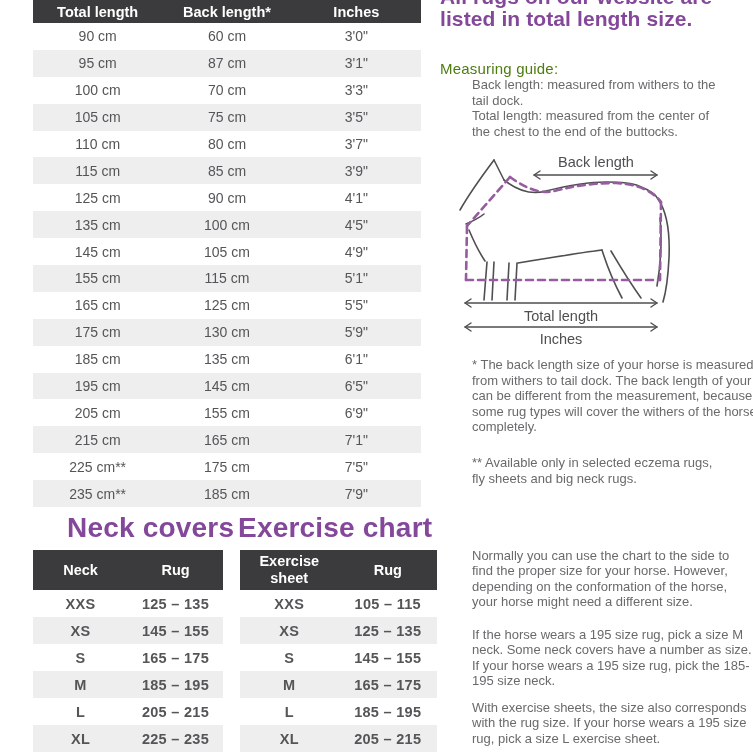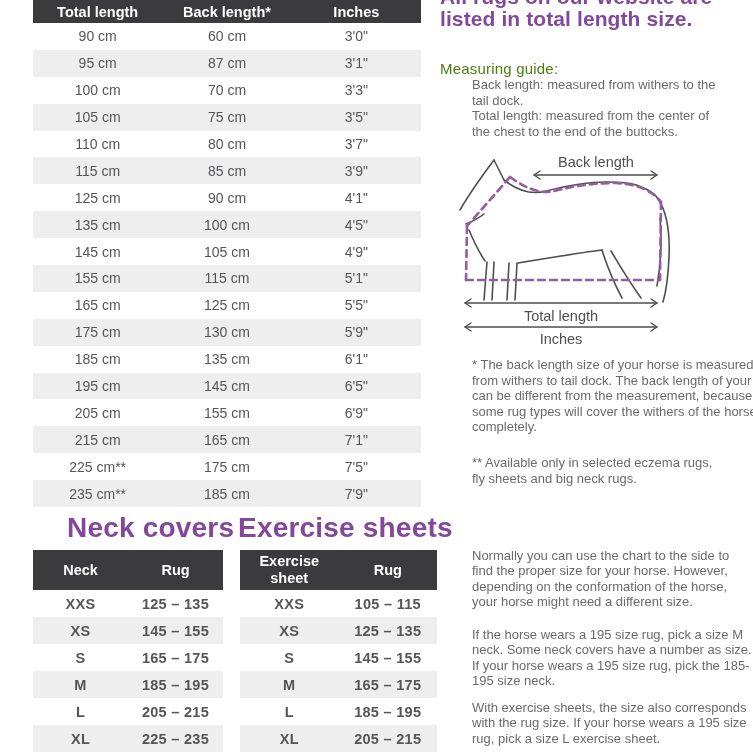--- a/index.html
+++ b/index.html
@@ -219,21 +219,21 @@
   <div class="rc note2 body-text">** Available only in selected eczema rugs,
 fly sheets and big neck rugs.</div>
 
   <div class="rc note1 body-text">* The back length size of your horse is measured
 from withers to tail dock. The back length of your rug
 can be different from the measurement, because
 some rug types will cover the withers of the horse
 completely.</div>
 
   <div id="neck-heading" class="heading-purple">Neck covers</div>
-  <div id="exercise-heading" class="heading-purple">Exercise sheets</div>
+  <div id="exercise-heading" class="heading-purple">Exercise chart</div>
 
   <div id="neck-table" class="size-table bottom-table">
       <table>
         <thead>
           <tr>
             <th>Neck</th>
             <th>Rug</th>
           </tr>
         </thead>
         <tbody>

